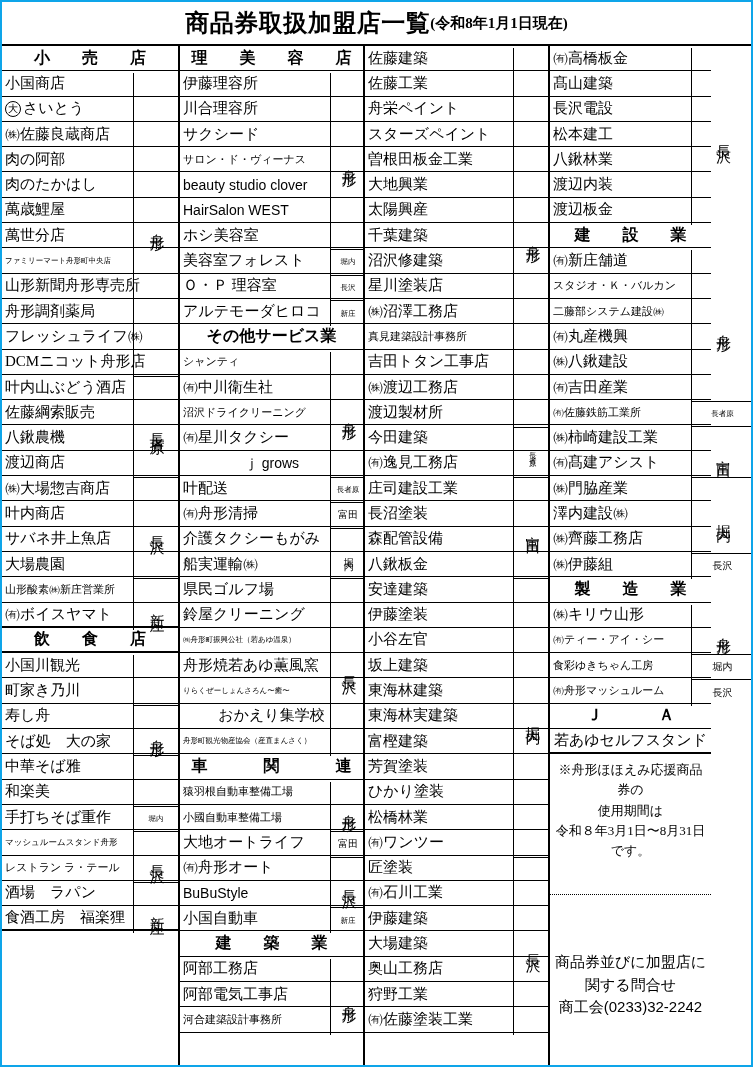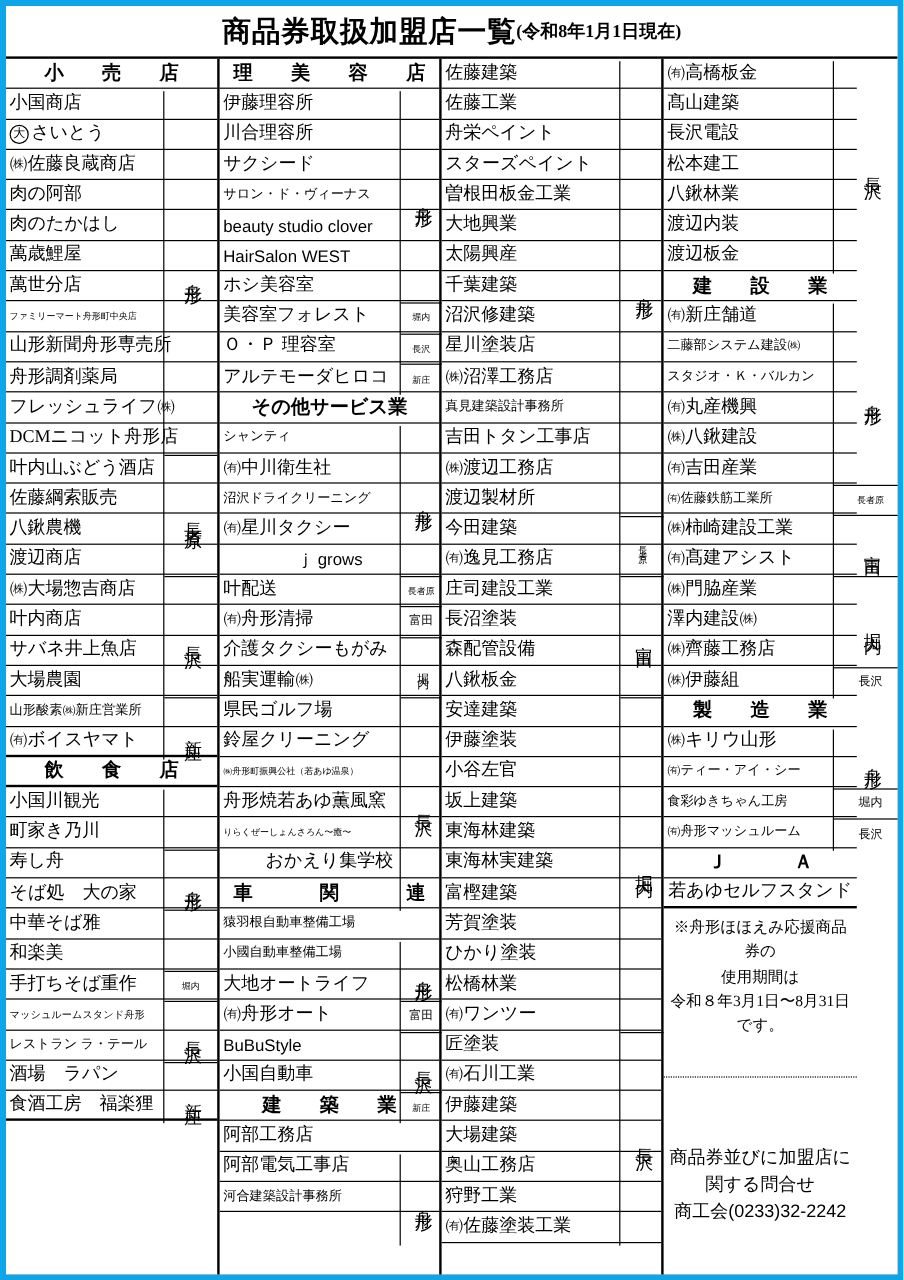--- a/index.html
+++ b/index.html
@@ -7,21 +7,21 @@
   body{
     width:753px;height:1067px;
     font-family:"Liberation Serif","DejaVu Serif",serif;
     color:#000;
     -webkit-font-smoothing:none;
   }
   #sheet{
     position:relative;
     width:753px;height:1067px;
     box-sizing:border-box;
-    border:5px solid #0ea5e9;
+    border:2px solid #0ea5e9;
     overflow:hidden;
   }
   
   .title-bar{
     height:44px;
     border-bottom:2px solid #000;
     display:flex;align-items:center;justify-content:center;
     box-sizing:border-box;
   }
   .title-main{
@@ -327,20 +327,23 @@
           </div>
           <div class="row">
             <div class="name">舟形焼若あゆ薫風窯</div>
           </div>
           <div class="row">
             <div class="name tiny">りらくぜーしょんさろん〜癒〜</div>
           </div>
           <div class="row">
             <div class="name ctr">おかえり集学校</div>
           </div>
+          <div class="row">
+            <div class="name tiny">舟形町観光物産協会（産直まんさく）</div>
+          </div>
         </div>
       <div class="hdr">車　　関　　連</div>
       <div id="c2-car">
           <div class="row">
             <div class="name small">猿羽根自動車整備工場</div>
           </div>
           <div class="row">
             <div class="name small">小國自動車整備工場</div>
           </div>
           <div class="row">
@@ -517,24 +520,24 @@
           <div class="row">
             <div class="name">渡辺板金</div>
           </div>
         </div>
       <div class="hdr">建　設　業</div>
       <div id="c4-constr">
           <div class="row">
             <div class="name">㈲新庄舗道</div>
           </div>
           <div class="row">
+            <div class="name small">スタジオ・Ｋ・バルカン</div>
+          </div>
+          <div class="row">
             <div class="name small">二藤部システム建設㈱</div>
-          </div>
-          <div class="row">
-            <div class="name small">スタジオ・Ｋ・バルカン</div>
           </div>
           <div class="row">
             <div class="name">㈲丸産機興</div>
           </div>
           <div class="row">
             <div class="name">㈱八鍬建設</div>
           </div>
           <div class="row">
             <div class="name">㈲吉田産業</div>
           </div>

